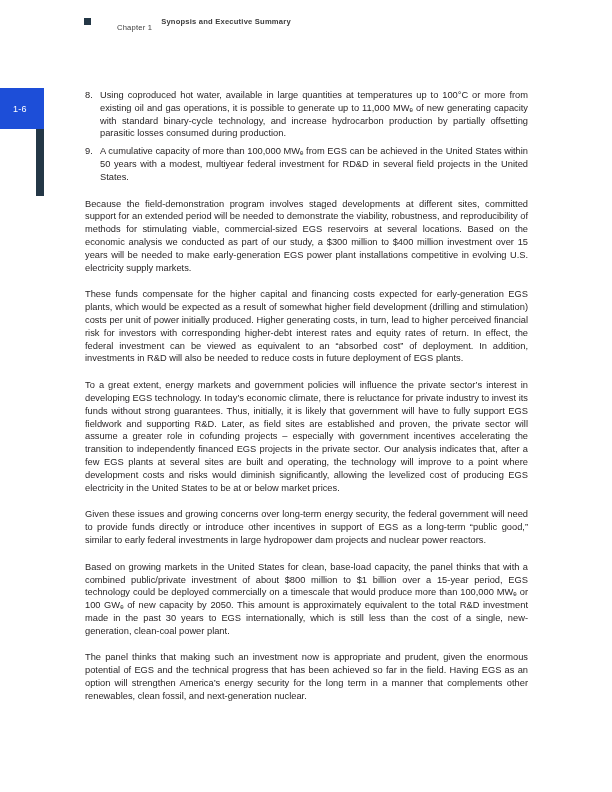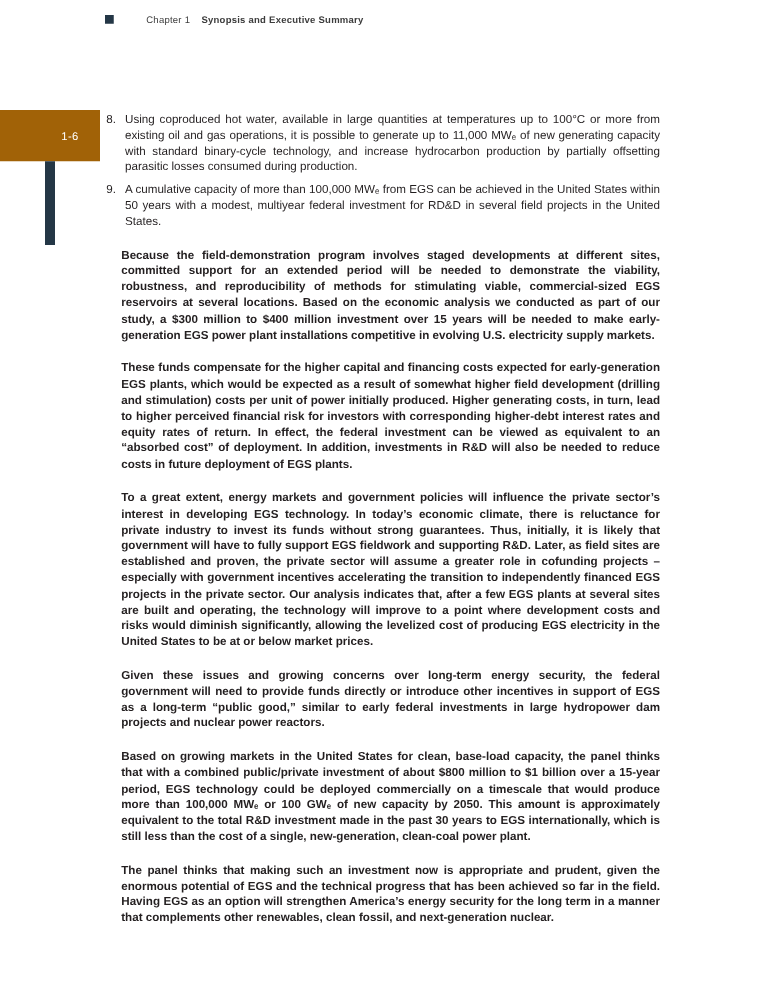--- a/index.html
+++ b/index.html
@@ -13,31 +13,31 @@
   }
   
   .header {
     position:absolute; top:11px; left:84px;
     display:flex; align-items:center;
   }
   .header-square {
     width:7px; height:7px; background:#243746; margin-right:26px;
   }
   .header-chapter {
-    font-size:7.6px; color:#3c3c3c; letter-spacing:0.2px;
+    font-size:7.6px; color:#3c3c3c; letter-spacing:0.2px;margin-top:12px;
   }
   .header-title {
     font-size:7.6px; color:#3c3c3c; margin-left:9px; letter-spacing:0.2px;font-weight:bold;
   }
   
   .margin-tab {
     position:absolute; left:0; top:88px;
     width:44px; height:41px;
-    background:#a16207;
-    display:flex; align-items:center;padding-left:36px;
+    background:#1d4ed8;
+    display:flex; align-items:center;
   }
   .margin-tab-number {
     color:#ffffff; font-size:9px; padding-left:13px; letter-spacing:0.3px;
   }
   .margin-bar {
     position:absolute; left:36px; top:129px;
     width:8px; height:67px;
     background:#243746;
   }
   
@@ -45,21 +45,21 @@
     position:absolute; left:85px; top:89px; width:443px;
     color:#231f20;
     font-size:9.3px; line-height:12.8px;
     text-align:justify;
   }
   .list-block { margin:0 0 14px 0; }
   .list-item { display:flex; margin:0 0 5px 0; }
   .list-item:last-child { margin-bottom:0; }
   .list-num { flex:none; width:15px; }
   .list-text { flex:1; text-align:justify; }
-  p.para { margin:0 0 14px 12px; text-align:justify;font-weight:bold; }
+  p.para { margin:0 0 14px 0; text-align:justify; }
   p.para:last-child { margin-bottom:0; }
 </style>
 </head>
 <body>
 
 <div class="page">
 
   <div class="header">
     <span class="header-square"></span>
     <span class="header-chapter">Chapter 1</span>

